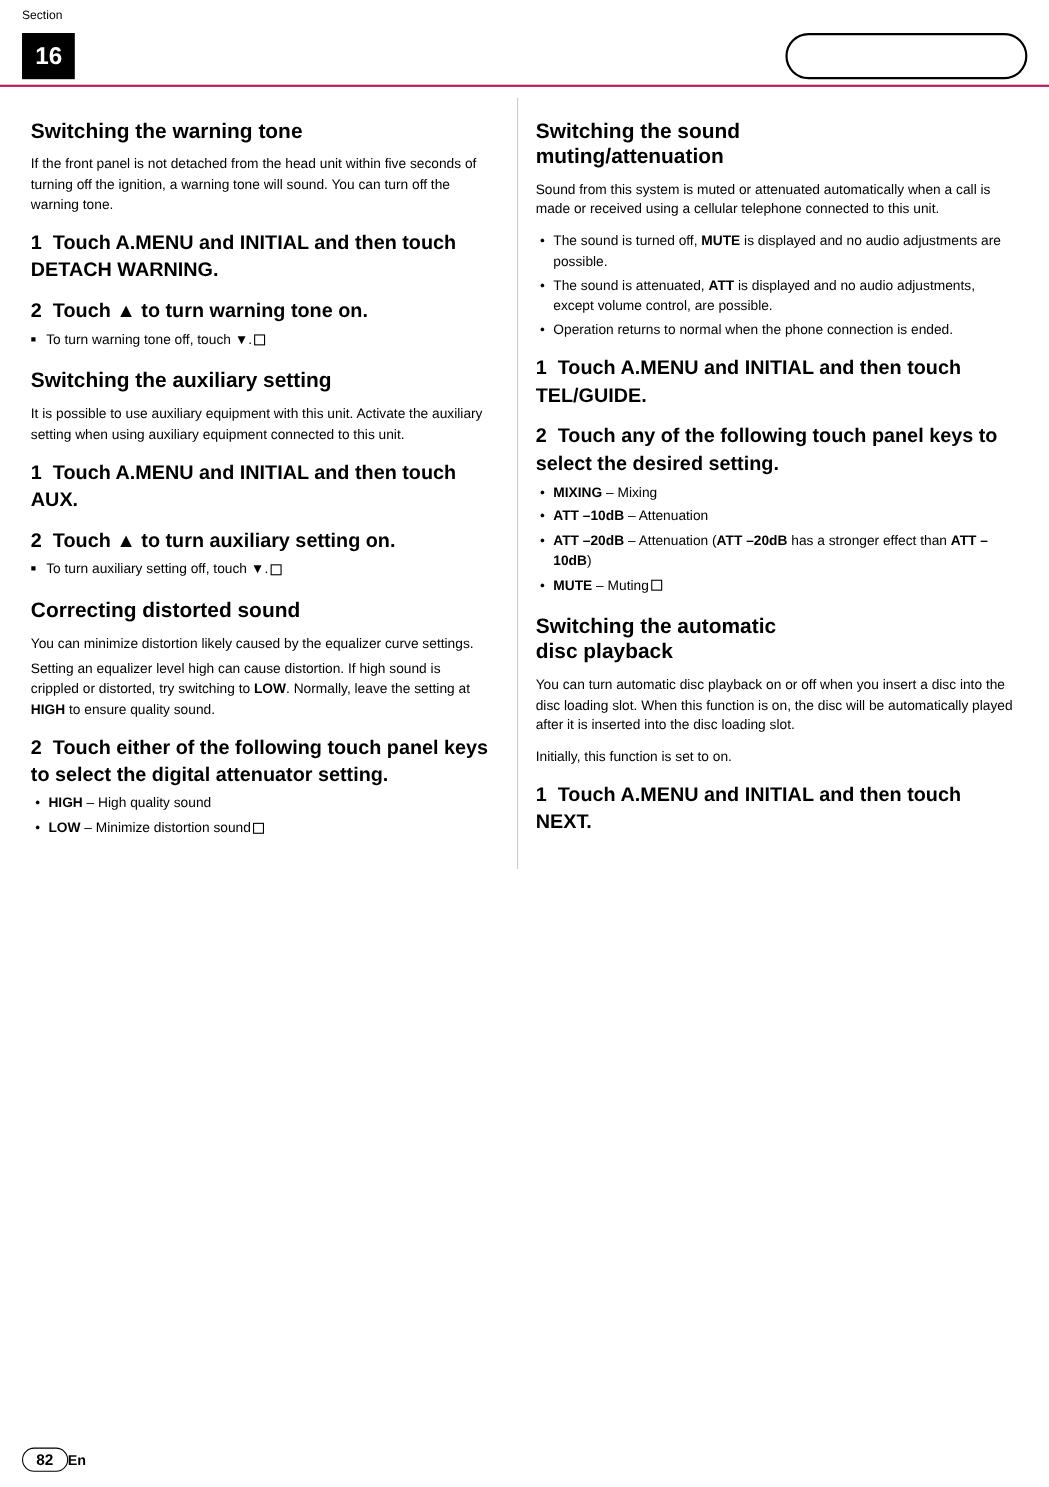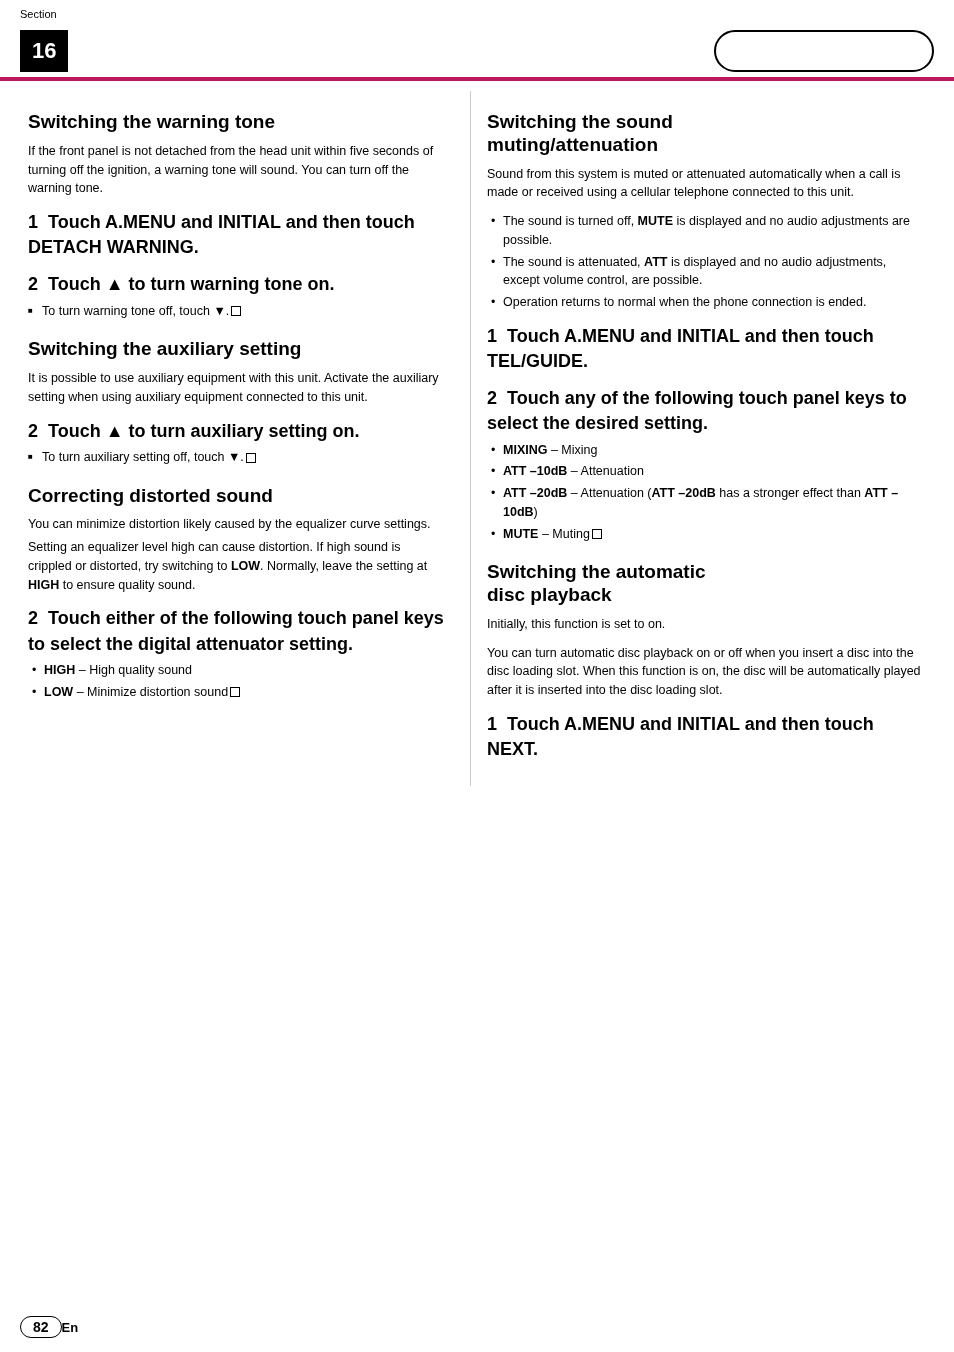--- a/index.html
+++ b/index.html
@@ -11,21 +11,21 @@
       font-size: 13px;
       color: #000;
       position: relative;
     }
 
     
     .header {
       display: flex;
       align-items: center;
       padding: 10px 20px 5px 20px;
-      border-bottom: 4px solid #be185d;
+      border-bottom: 2px solid #be185d;
       gap: 20px;
     }
     .section-label {
       font-size: 11px;
       font-weight: normal;
       position: absolute;
       top: 8px;
       left: 20px;
     }
     .header-left {
@@ -194,20 +194,21 @@
       <ul class="sub-bullet">
         <li>To turn warning tone off, touch ▼.<span class="square-icon"></span></li>
       </ul>
     </div>
 
     <div class="section-divider"></div>
 
     <div>
       <div class="section-title">Switching the auxiliary setting</div>
       <div class="section-body">It is possible to use auxiliary equipment with this unit. Activate the auxiliary setting when using auxiliary equipment connected to this unit.</div>
+      <div class="step">1&nbsp;&nbsp;Touch A.MENU and INITIAL and then touch AUX.</div>
       <div class="step">2&nbsp;&nbsp;Touch ▲ to turn auxiliary setting on.</div>
       <ul class="sub-bullet">
         <li>To turn auxiliary setting off, touch ▼.<span class="square-icon"></span></li>
       </ul>
     </div>
 
     <div class="section-divider"></div>
 
     <div>
       <div class="section-title">Correcting distorted sound</div>
@@ -239,22 +240,22 @@
         <li><strong>ATT –10dB</strong> – Attenuation</li>
         <li><strong>ATT –20dB</strong> – Attenuation (<strong>ATT –20dB</strong> has a stronger effect than <strong>ATT –10dB</strong>)</li>
         <li><strong>MUTE</strong> – Muting<span class="square-icon"></span></li>
       </ul>
     </div>
 
     <div class="section-divider"></div>
 
     <div>
       <div class="section-title">Switching the automatic<br>disc playback</div>
+      <div class="section-body">You can turn automatic disc playback on or off when you insert a disc into the disc loading slot. When this function is on, the disc will be automatically played after it is inserted into the disc loading slot.</div>
       <div class="section-body">Initially, this function is set to on.</div>
-      <div class="section-body">You can turn automatic disc playback on or off when you insert a disc into the disc loading slot. When this function is on, the disc will be automatically played after it is inserted into the disc loading slot.</div>
       <div class="step">1&nbsp;&nbsp;Touch A.MENU and INITIAL and then touch NEXT.</div>
     </div>
 
   </div>
 </div>
 
 <div class="footer">
   <div class="page-number">82</div>
   <div class="lang-label">En</div>
 </div>

